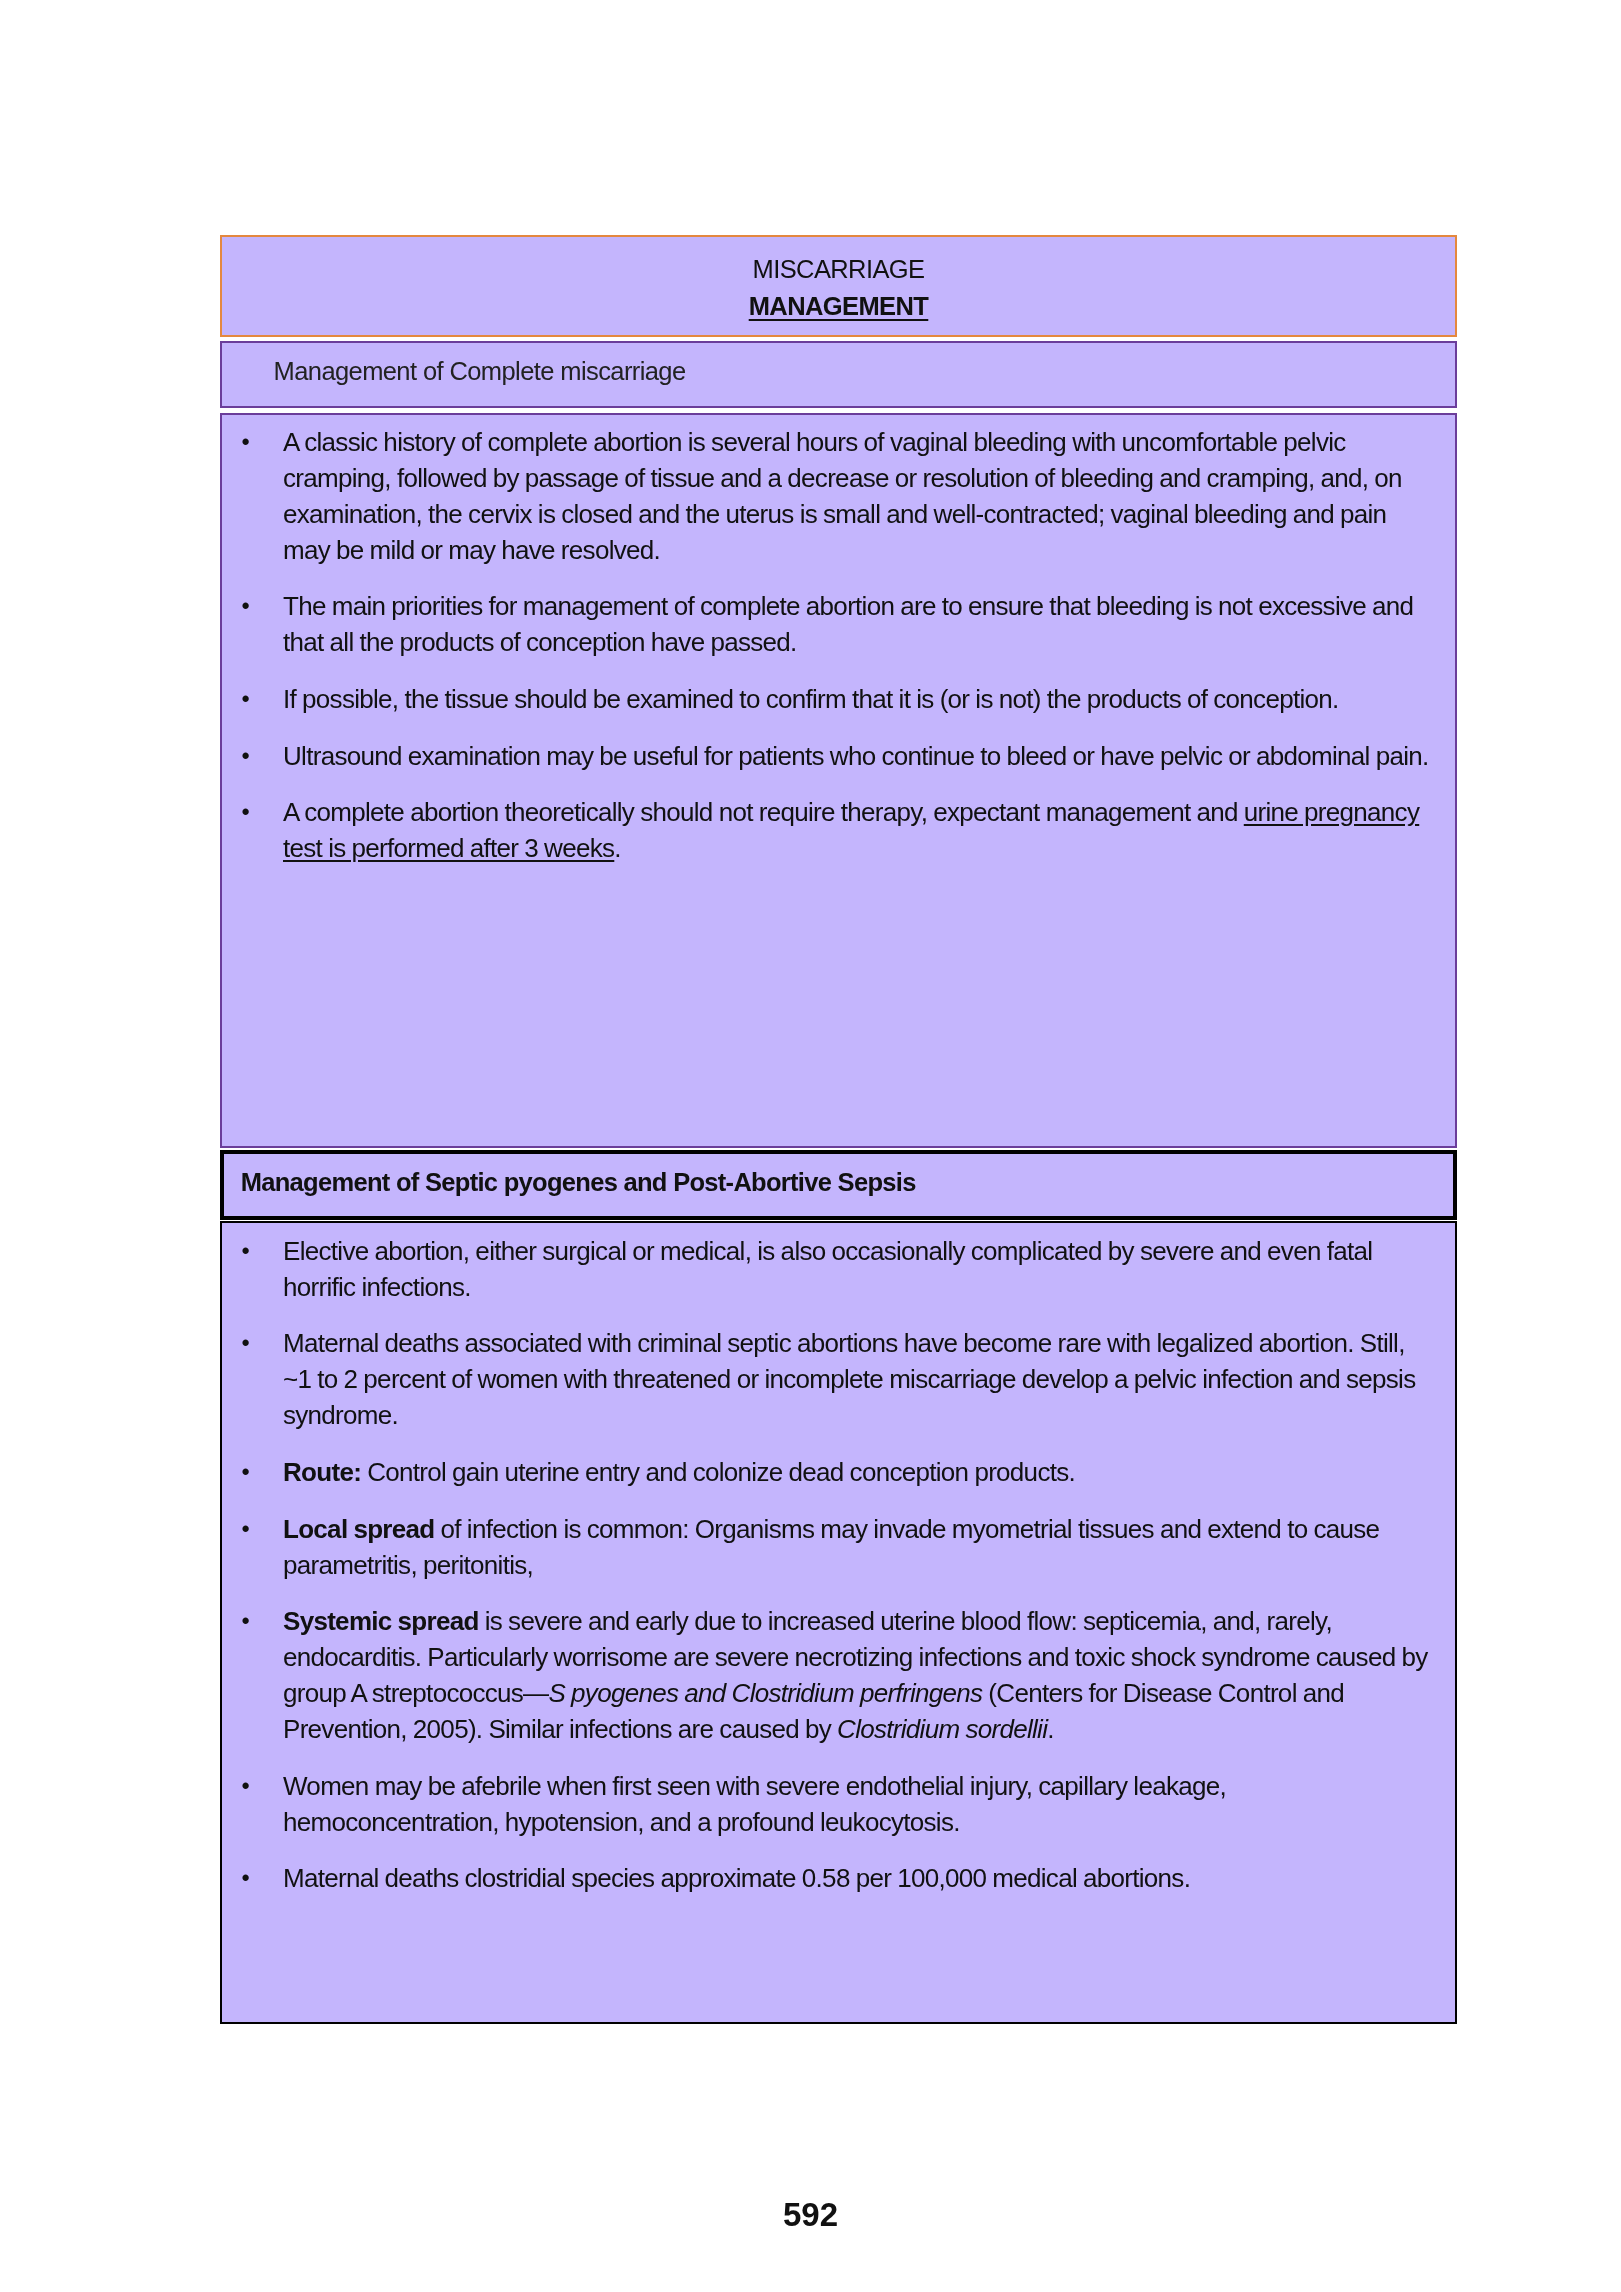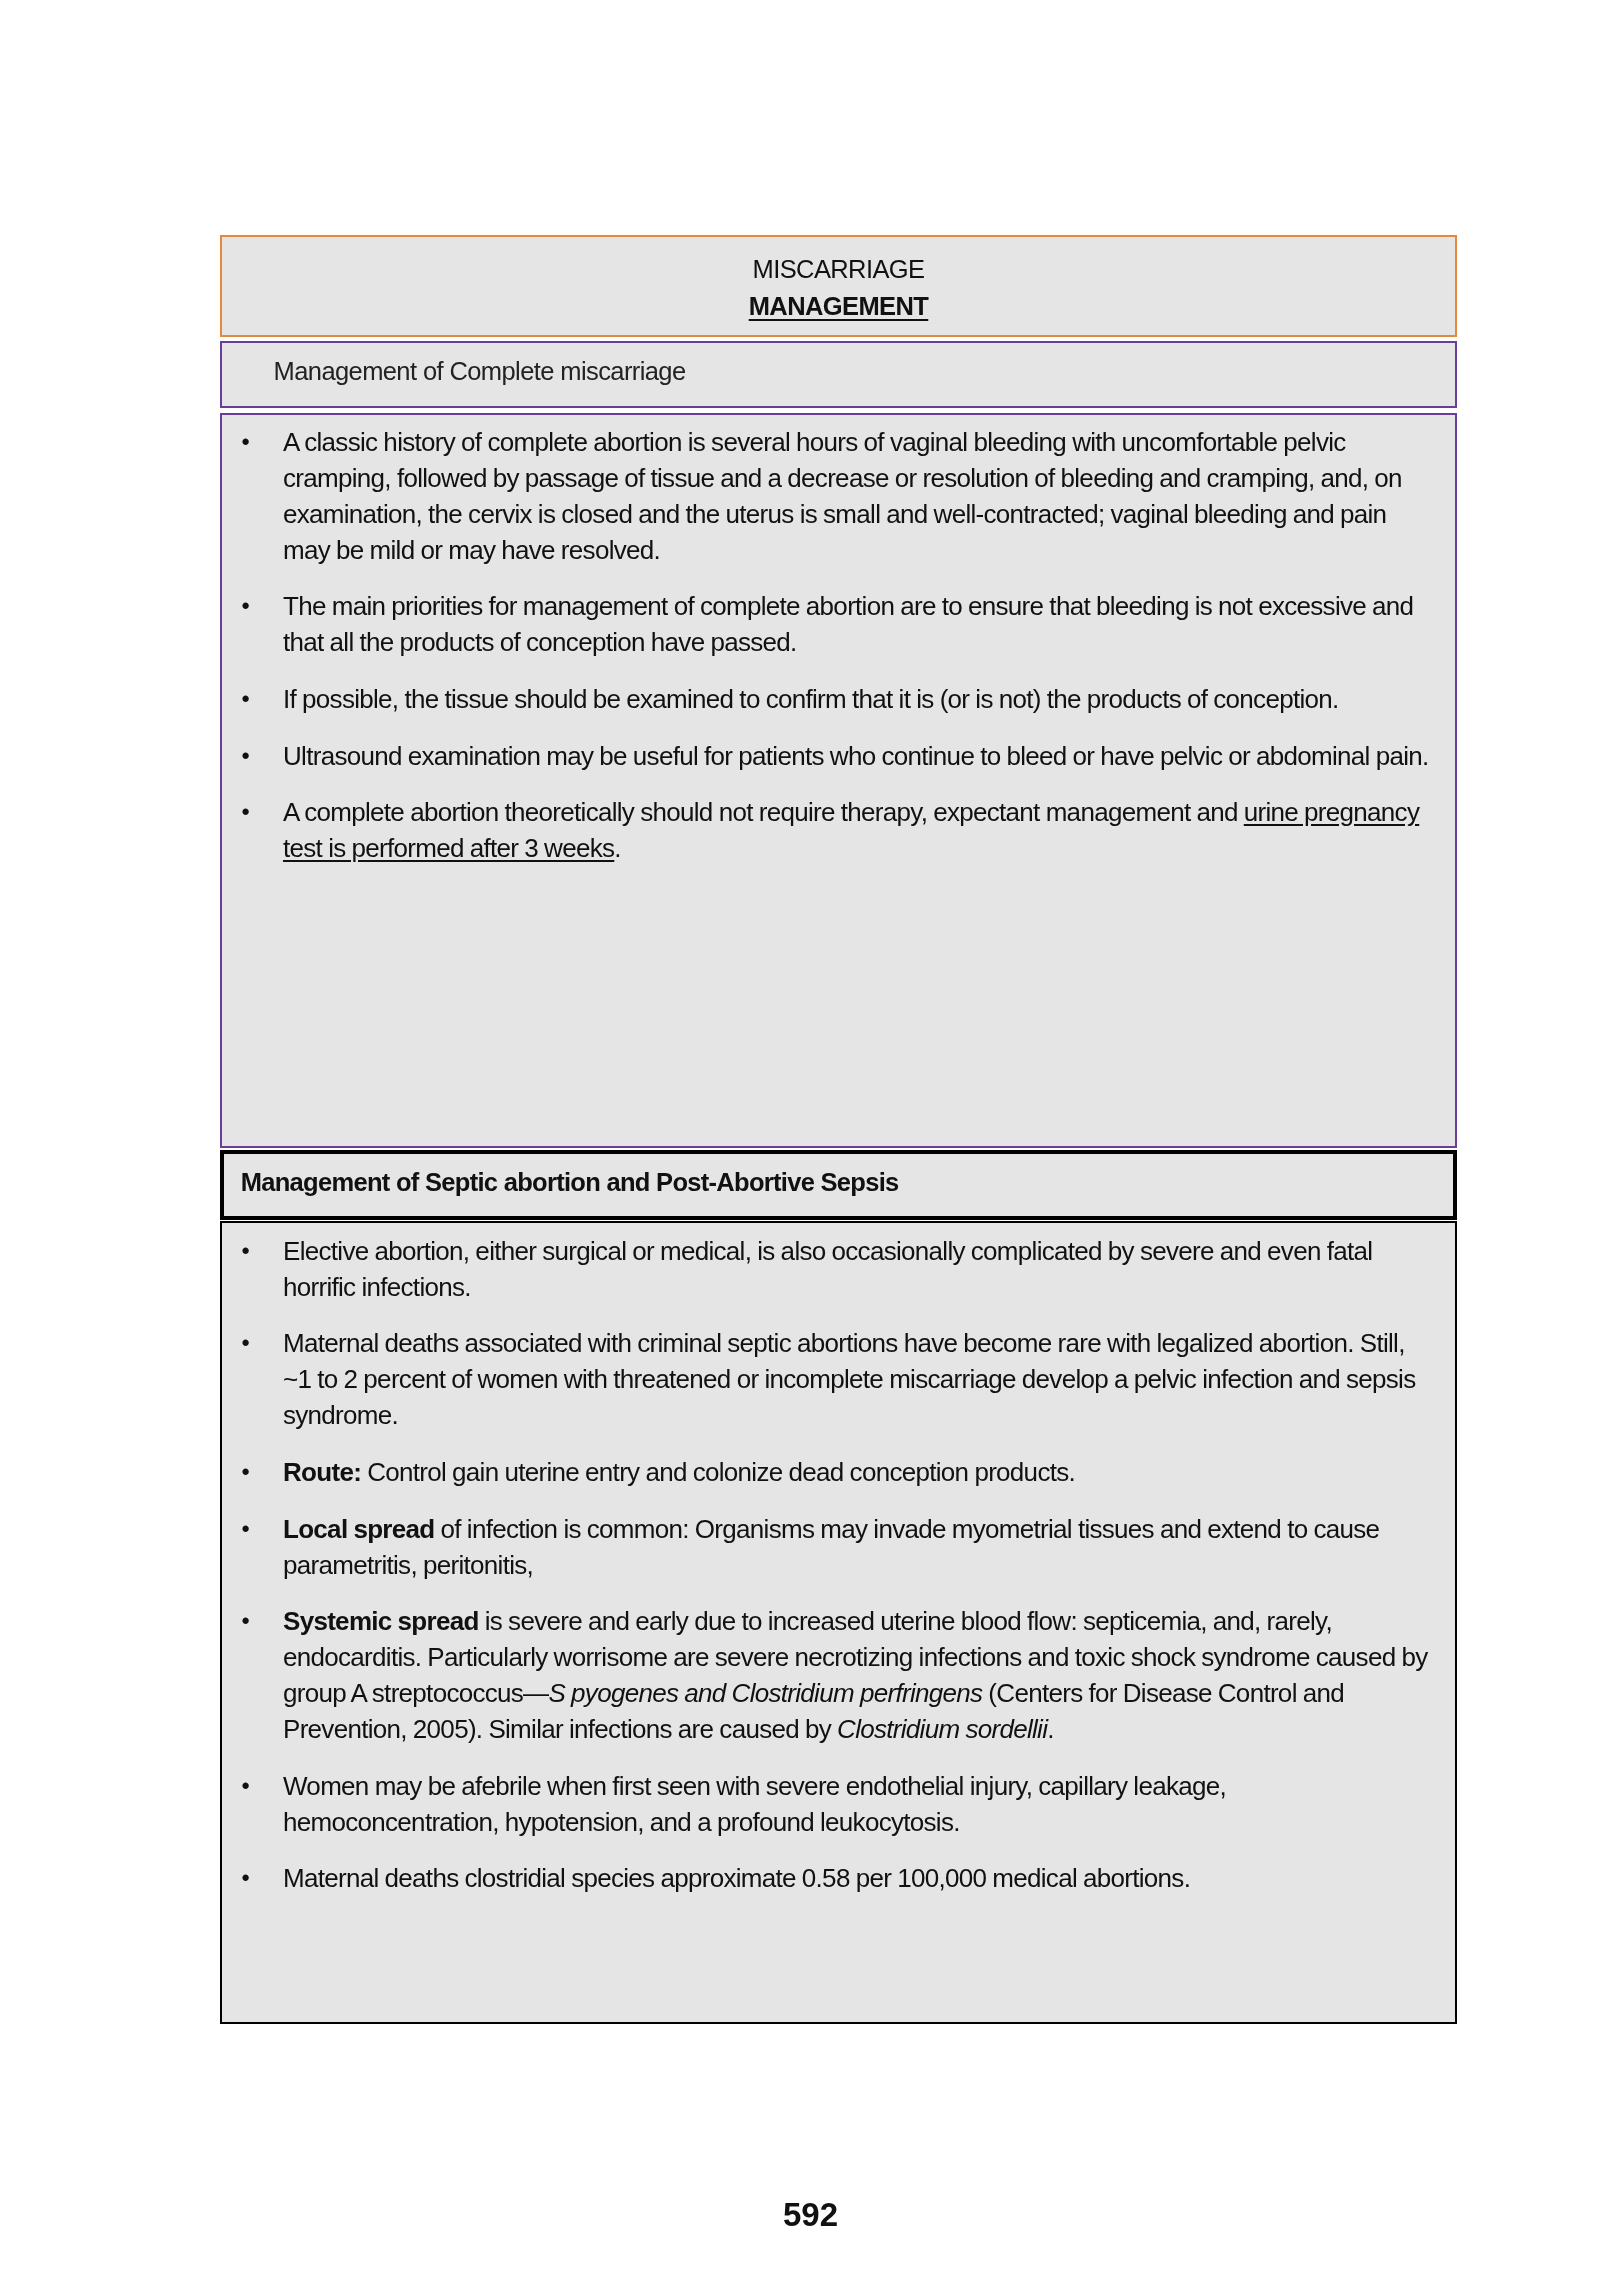--- a/index.html
+++ b/index.html
@@ -1,18 +1,18 @@
 <!DOCTYPE html>
 <html><head>
 <meta charset="utf-8">
 <style>
   html, body { margin:0; padding:0; background:#ffffff; }
   body { width:1621px; height:2293px; position:relative; overflow:hidden;
          font-family:"Liberation Sans", sans-serif; color:#111; }
-  .box { position:absolute; left:220px; width:1237px; box-sizing:border-box; background:#e5e5e5; }
+  .box { position:absolute; left:220px; width:1237px; box-sizing:border-box; background:#c4b5fd; }
   .title-box { top:235px; height:102px; border:2.9px solid #e4883f; text-align:center; }
   .title-line1 { position:absolute; left:0; right:0; top:17.6px; font-size:25.5px; letter-spacing:-0.6px; }
   .title-line2 { position:absolute; left:0; right:0; top:55px; font-size:25.5px; font-weight:bold; text-decoration:underline; letter-spacing:-0.6px; text-decoration-thickness:2px; text-underline-offset:3.9px; }
   .purple-head { top:341px; height:67px; border:2.9px solid #6b3d9a; }
   .purple-head .hdr { position:absolute; left:19.6px; top:13.7px; font-size:25.5px; letter-spacing:-0.6px; color:#222;margin-left:32px; }
   .purple-body { top:413px; height:735px; border:2.9px solid #6b3d9a; }
   .black-head { top:1150px; height:70px; border:4.9px solid #000; }
   .black-head .hdr { position:absolute; left:16.7px; top:13.7px; font-size:25.5px; font-weight:bold; letter-spacing:-0.7px; }
   .black-body { top:1221px; height:803px; border:2.9px solid #000; }
   ul.bl { list-style:none; margin:0; padding:0; position:absolute; left:0; right:0; }
@@ -39,21 +39,21 @@
   <ul class="bl">
     <li>A classic history of complete abortion is several hours of vaginal bleeding with uncomfortable pelvic cramping, followed by passage of tissue and a decrease or resolution of bleeding and cramping, and, on examination, the cervix is closed and the uterus is small and well-contracted; vaginal bleeding and pain may be mild or may have resolved.</li>
     <li>The main priorities for management of complete abortion are to ensure that bleeding is not excessive and that all the products of conception have passed.</li>
     <li>If possible, the tissue should be examined to confirm that it is (or is not) the products of conception.</li>
     <li>Ultrasound examination may be useful for patients who continue to bleed or have pelvic or abdominal pain.</li>
     <li><span>A complete abortion theoretically should not require therapy, expectant management and </span><span class="u">urine pregnancy test is performed after 3 weeks</span><span>.</span></li>
   </ul>
 </div>
 
 <div class="box black-head">
-  <div class="hdr">Management of Septic abortion and Post-Abortive Sepsis</div>
+  <div class="hdr">Management of Septic pyogenes and Post-Abortive Sepsis</div>
 </div>
 
 <div class="box black-body">
   <ul class="bl">
     <li>Elective abortion, either surgical or medical, is also occasionally complicated by severe and even fatal horrific infections.</li>
     <li>Maternal deaths associated with criminal septic abortions have become rare with legalized abortion. Still, ~1 to 2 percent of women with threatened or incomplete miscarriage develop a pelvic infection and sepsis syndrome.</li>
     <li><b>Route:</b><span> Control gain uterine entry and colonize dead conception products.</span></li>
     <li><b>Local spread</b><span> of infection is common: Organisms may invade myometrial tissues and extend to cause parametritis, peritonitis,</span></li>
     <li><b>Systemic spread</b><span> is severe and early due to increased uterine blood flow: septicemia, and, rarely, endocarditis. Particularly worrisome are severe necrotizing infections and toxic shock syndrome caused by group A streptococcus—</span><i>S pyogenes and Clostridium perfringens</i><span> (Centers for Disease Control and Prevention, 2005). Similar infections are caused by </span><i>Clostridium sordellii</i><span>.</span></li>
     <li>Women may be afebrile when first seen with severe endothelial injury, capillary leakage, hemoconcentration, hypotension, and a profound leukocytosis.</li>

